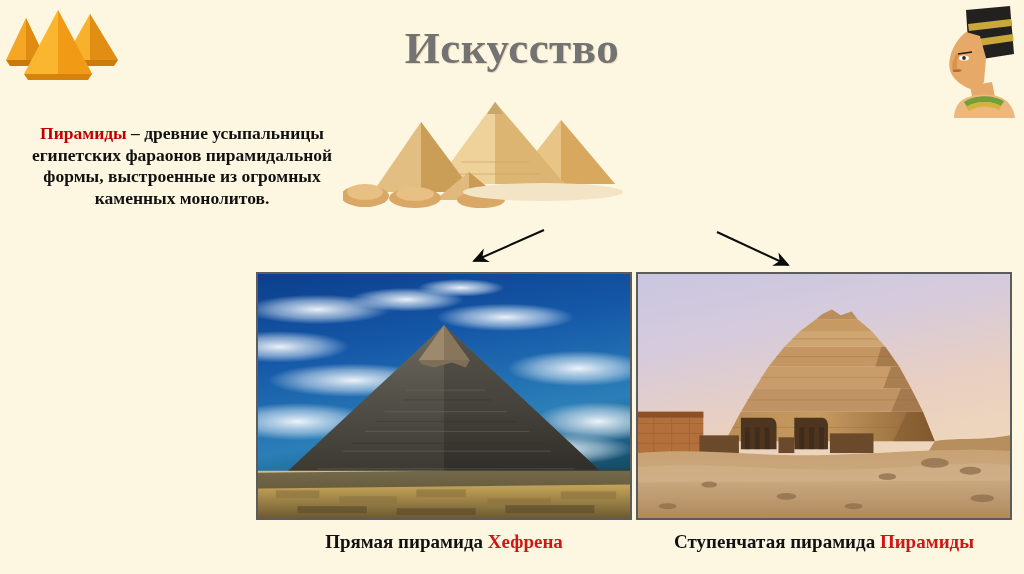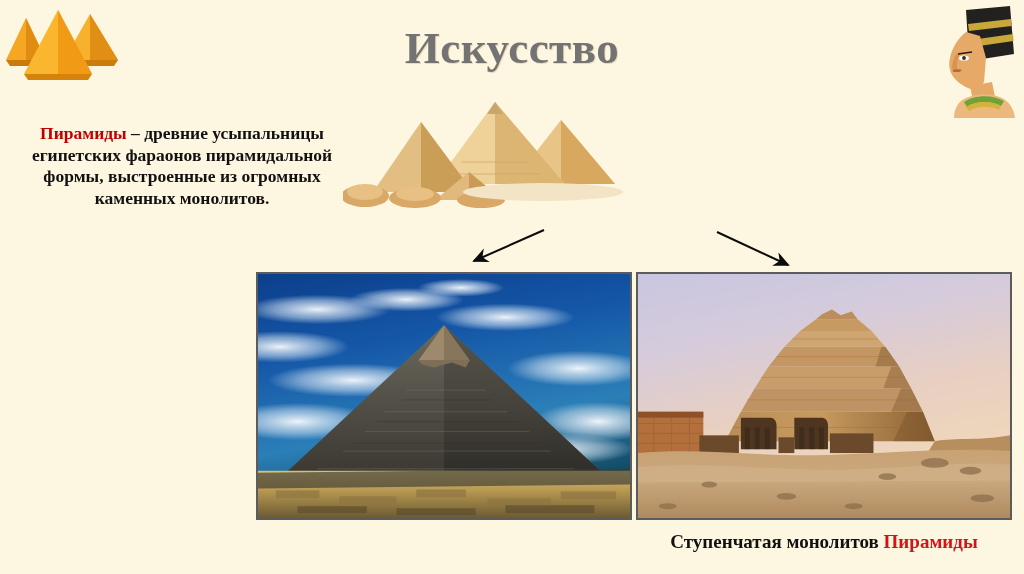--- a/index.html
+++ b/index.html
@@ -401,18 +401,21 @@
         <ellipse cx="252" cy="206" rx="9" ry="3.5"></ellipse>
         <ellipse cx="72" cy="214" rx="8" ry="3"></ellipse>
         <ellipse cx="150" cy="226" rx="10" ry="3.5"></ellipse>
         <ellipse cx="218" cy="236" rx="9" ry="3"></ellipse>
         <ellipse cx="348" cy="228" rx="12" ry="4"></ellipse>
         <ellipse cx="30" cy="236" rx="9" ry="3"></ellipse>
       </g>
     </svg>
   </div>
 
+  <div class="caption caption-left">
+    <span>Прямая пирамида </span><span class="name">Хефрена</span>
+  </div>
 
   <div class="caption caption-right">
-    <span>Ступенчатая монолитов </span><span class="name">Пирамиды</span>
+    <span>Ступенчатая пирамида </span><span class="name">Пирамиды</span>
   </div>
 
 </div>
 
 </body></html>

